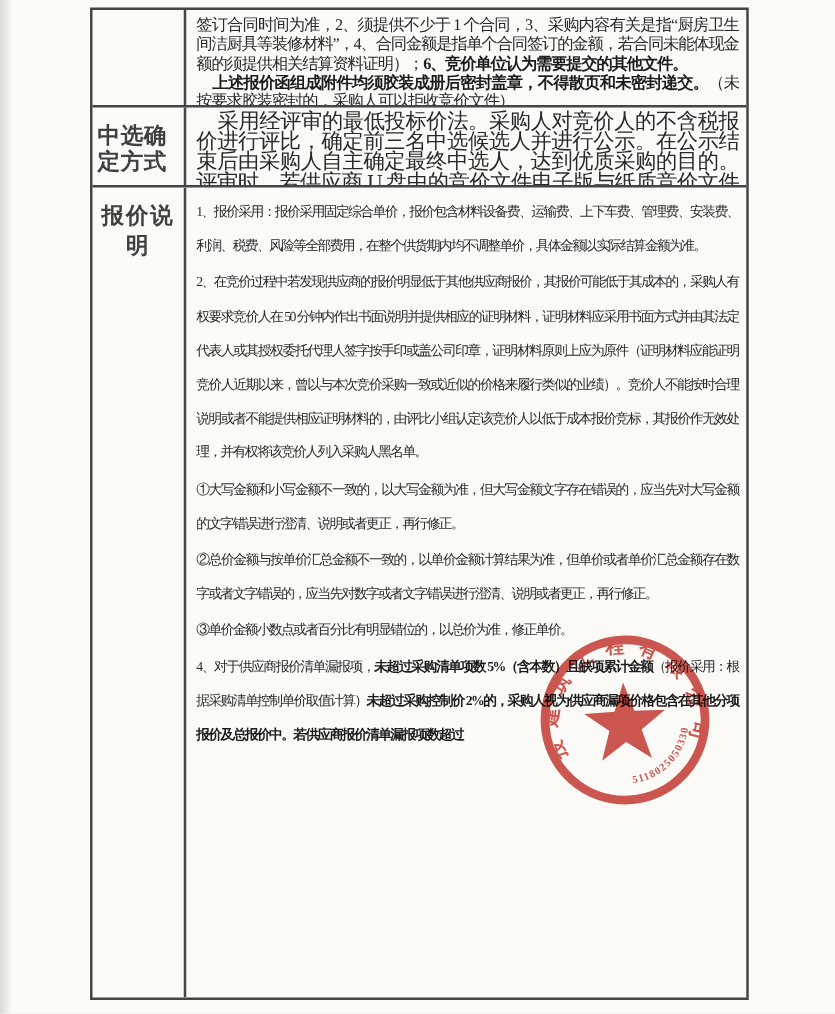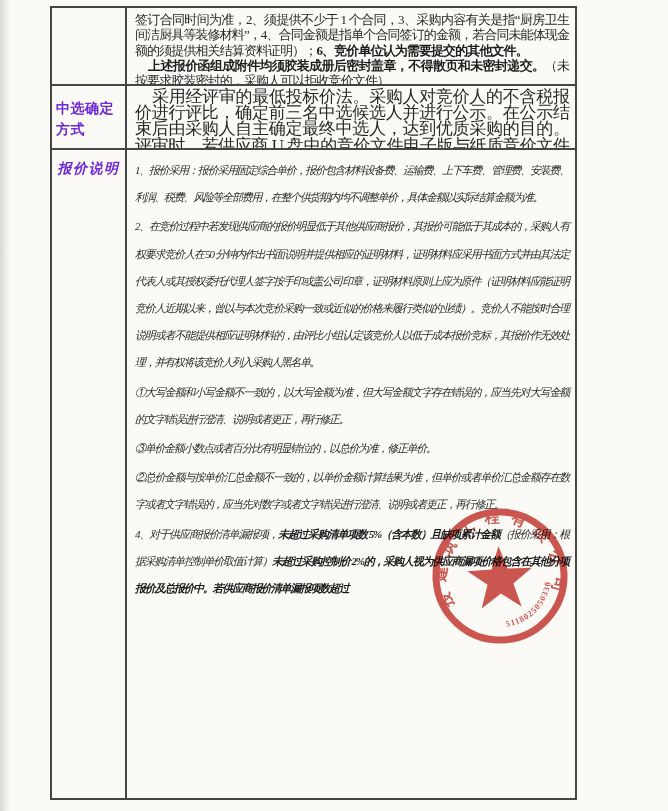--- a/index.html
+++ b/index.html
@@ -7,33 +7,33 @@
     position:relative;width:668px;height:811px;overflow:hidden;
     background:#fbfaf7;
     font-family:"Liberation Serif","DejaVu Serif",serif;
     color:#282828;
   }
   .edge-shade{
     position:absolute;left:0;top:0;width:10px;height:100%;
     background:linear-gradient(to right,rgba(120,115,108,.25),rgba(120,115,108,0));
   }
   .doc-table{
-    position:absolute;left:50px;top:6px;width:523px;height:790px;
+    position:absolute;left:72px;top:6px;width:523px;height:790px;
     border:2px solid #454545;
     display:flex;flex-direction:column;
     background:transparent;
   }
   .trow{display:flex;box-sizing:border-box;}
   .trow.r1{height:76px;}
   .trow.r2{height:64px;border-top:2px solid #454545;}
-  .trow.r3{flex:1;border-top:2px solid #454545;overflow:hidden;font-style:italic;}
+  .trow.r3{flex:1;border-top:2px solid #454545;overflow:hidden;}
   .lbl{
     width:75px;box-sizing:border-box;flex:0 0 75px;
     border-right:2px solid #454545;
-    font-weight:bold;font-size:14px;color:#6d28d9;
+    font-weight:bold;font-size:18px;color:#404040;
   }
   .r2 .lbl{padding:12px 2px 0 4px;line-height:21px;letter-spacing:.5px;}
   .r3 .lbl{padding:10px 1px 0 1px;text-align:center;letter-spacing:1.5px;}
   .cnt{
     flex:1;box-sizing:border-box;overflow:hidden;
     padding:3px 6px 0 8px;
     text-align:justify;
   }
   .r1 .cnt{font-size:13px;line-height:15.3px;letter-spacing:-0.9px;padding-top:4px;}
   .r2 .cnt{font-size:17px;line-height:16.2px;letter-spacing:-0.9px;padding-top:3px;}
@@ -72,22 +72,22 @@
           <p class="para indent"><span class="seg">采用经评审的最低投标价法。采购人对竞价人的不含税报价进行评比，确定前三名中选候选人并进行公示。在公示结束后由采购人自主确定最终中选人，达到优质采购的目的。评审时，若供应商 U 盘中的竞价文件电子版与纸质竞价文件不一致时，按照供应商提交的纸质竞价文件进行评比。</span></p>
         </div>
     </div>
 
     <div class="trow r3">
       <div class="lbl">报价说明</div>
       <div class="cnt">
           <p class="para"><span class="seg">1、报价采用：报价采用固定综合单价，报价包含材料设备费、运输费、上下车费、管理费、安装费、利润、税费、风险等全部费用，在整个供货期内均不调整单价，具体金额以实际结算金额为准。</span></p>
           <p class="para"><span class="seg">2、在竞价过程中若发现供应商的报价明显低于其他供应商报价，其报价可能低于其成本的，采购人有权要求竞价人在 50 分钟内作出书面说明并提供相应的证明材料，证明材料应采用书面方式并由其法定代表人或其授权委托代理人签字按手印或盖公司印章，证明材料原则上应为原件（证明材料应能证明竞价人近期以来，曾以与本次竞价采购一致或近似的价格来履行类似的业绩）。竞价人不能按时合理说明或者不能提供相应证明材料的，由评比小组认定该竞价人以低于成本报价竞标，其报价作无效处理，并有权将该竞价人列入采购人黑名单。</span></p>
           <p class="para"><span class="seg">①大写金额和小写金额不一致的，以大写金额为准，但大写金额文字存在错误的，应当先对大写金额的文字错误进行澄清、说明或者更正，再行修正。</span></p>
+          <p class="para"><span class="seg">②总价金额与按单价汇总金额不一致的，以单价金额计算结果为准，但单价或者单价汇总金额存在数字或者文字错误的，应当先对数字或者文字错误进行澄清、说明或者更正，再行修正。</span></p>
           <p class="para"><span class="seg">③单价金额小数点或者百分比有明显错位的，以总价为准，修正单价。</span></p>
-          <p class="para"><span class="seg">②总价金额与按单价汇总金额不一致的，以单价金额计算结果为准，但单价或者单价汇总金额存在数字或者文字错误的，应当先对数字或者文字错误进行澄清、说明或者更正，再行修正。</span></p>
           <p class="para"><span class="seg">4、对于供应商报价清单漏报项，</span><span class="seg bold">未超过采购清单项数 5%（含本数）且缺项累计金额</span><span class="seg">（报价采用：根据采购清单控制单价取值计算）</span><span class="seg bold">未超过采购控制价 2%的，采购人视为供应商漏项价格包含在其他分项报价及总报价中。若供应商报价清单漏报项数超过</span></p>
         </div>
     </div>
 
   </div>
 
   <svg class="seal" viewBox="0 0 160 160" aria-hidden="true">
     <defs>
       <path id="arcName" d="M 35.8,111 A 54,54 0 1 1 124.2,111" fill="none"></path>
       <path id="arcNum" d="M 71.1,130.2 A 51,51 0 0 0 130.8,75.6" fill="none"></path>

